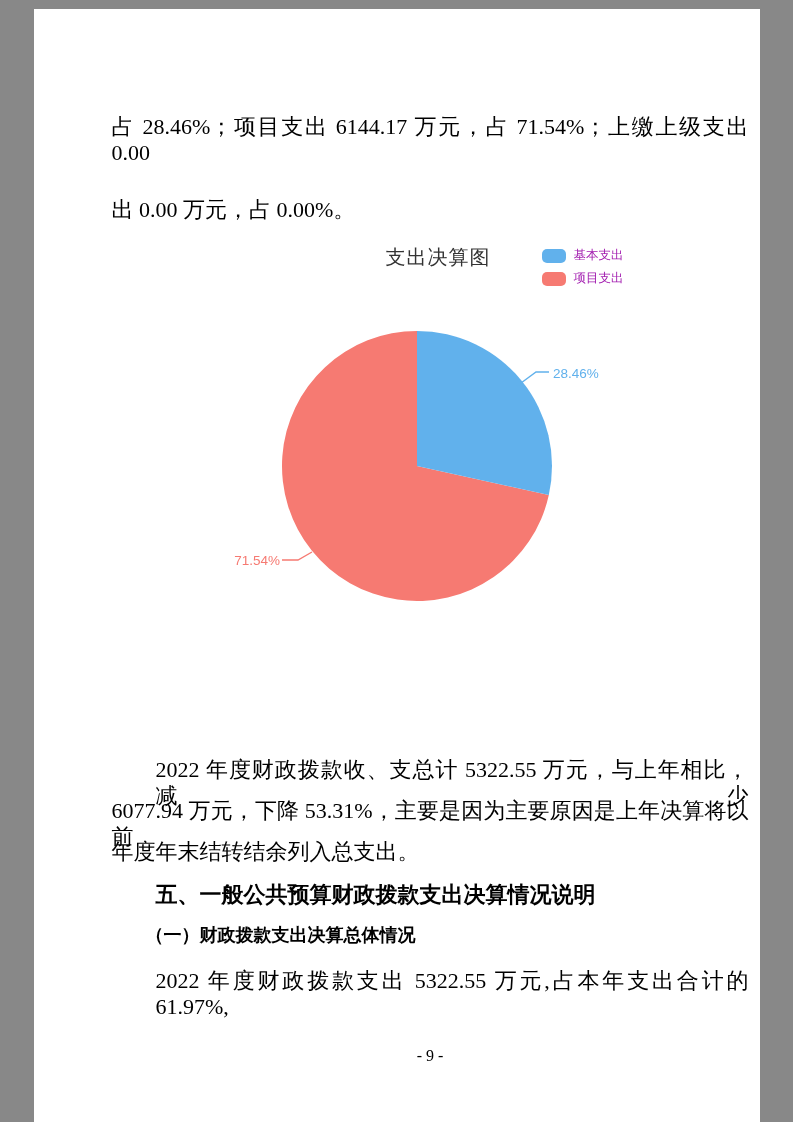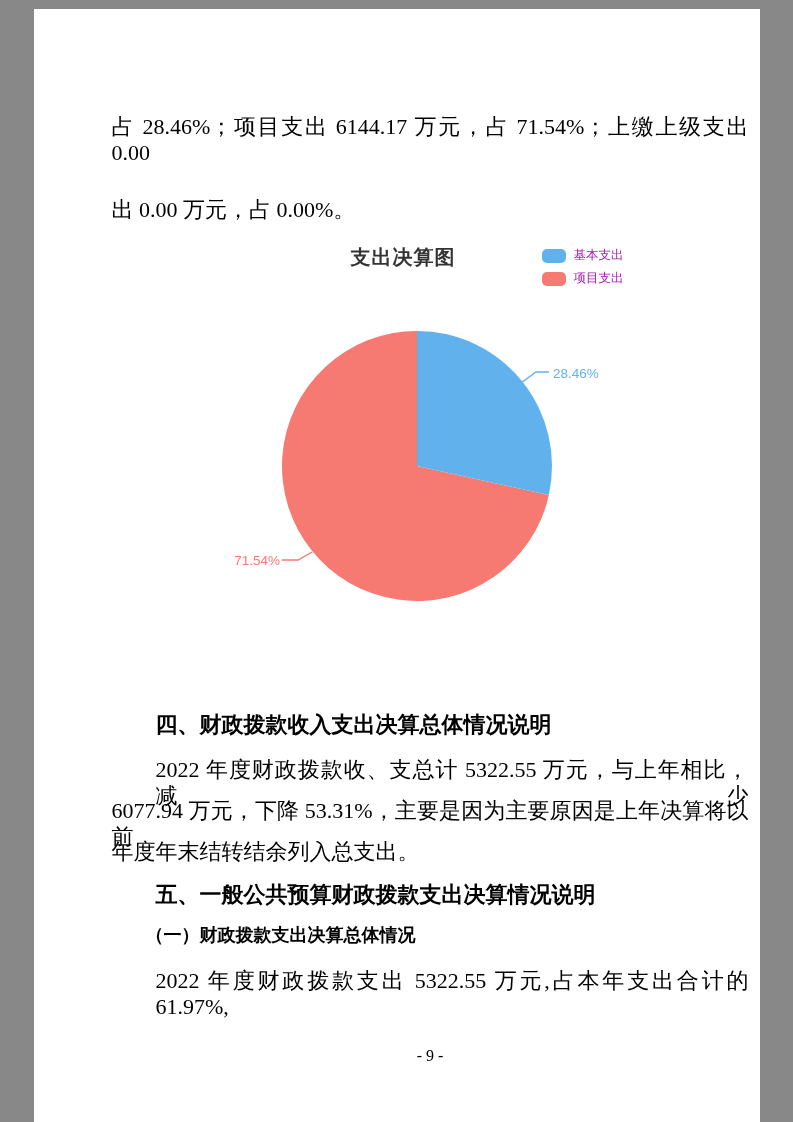--- a/index.html
+++ b/index.html
@@ -29,23 +29,23 @@
   }
   .subheading{
     position:absolute;
     left:112px;
     font-family:"Liberation Serif","DejaVu Serif",serif;
     font-size:18px;line-height:26px;
     font-weight:700;color:#000;
   }
   .chart-title{
     position:absolute;
-    left:317px;top:235px;
+    left:352px;top:235px;
     font-family:"Liberation Sans","DejaVu Sans",sans-serif;
-    font-size:20px;font-weight:700;
+    font-size:20px;font-weight:400;
     color:#333;letter-spacing:1px;
   }
   .legend{
     position:absolute;left:508px;top:238px;
   }
   .legend-row{
     display:flex;align-items:center;
     height:17px;margin-bottom:6px;
     cursor:default;
   }
@@ -100,21 +100,20 @@
   <svg id="pie-svg" class="pie-svg" viewBox="0 0 793 1122">
       <path d="M 383 457 L 514.82 486.12 A 135 135 0 1 1 383.00 322.00 Z" fill="#F67A72"></path>
       <path d="M 383 457 L 383.00 322.00 A 135 135 0 0 1 514.82 486.12 Z" fill="#61B1EC"></path>
 
     <polyline points="483,377 502,363 515,363" fill="none" stroke-width="1.4" stroke="#61B1EC"></polyline>
     <polyline points="248,551 264,551 278,543" fill="none" stroke-width="1.4" stroke="#F67A72"></polyline>
     <text class="pie-label" x="519" y="369" fill="#61B1EC">28.46%</text>
     <text class="pie-label" x="246" y="556" text-anchor="end" fill="#F67A72">71.54%</text>
   </svg>
 
-  <div class="heading" style="top:703px">四、财政拨款收入支出决算总体情况说明</div>
   <div class="line indent just" style="top:748px">2022 年度财政拨款收、支总计 5322.55 万元，与上年相比，减少</div>
   <div class="line just" style="top:789px">6077.94 万元，下降 53.31%，主要是因为主要原因是上年决算将以前</div>
   <div class="line" style="top:830px">年度年末结转结余列入总支出。</div>
 
   <div class="heading" style="top:873px">五、一般公共预算财政拨款支出决算情况说明</div>
   <div class="subheading" style="top:913px">（一）财政拨款支出决算总体情况</div>
   <div class="line indent just" style="top:959px">2022 年度财政拨款支出 5322.55 万元,占本年支出合计的 61.97%,</div>
 
   <div class="page-number">- 9 -</div>
 

